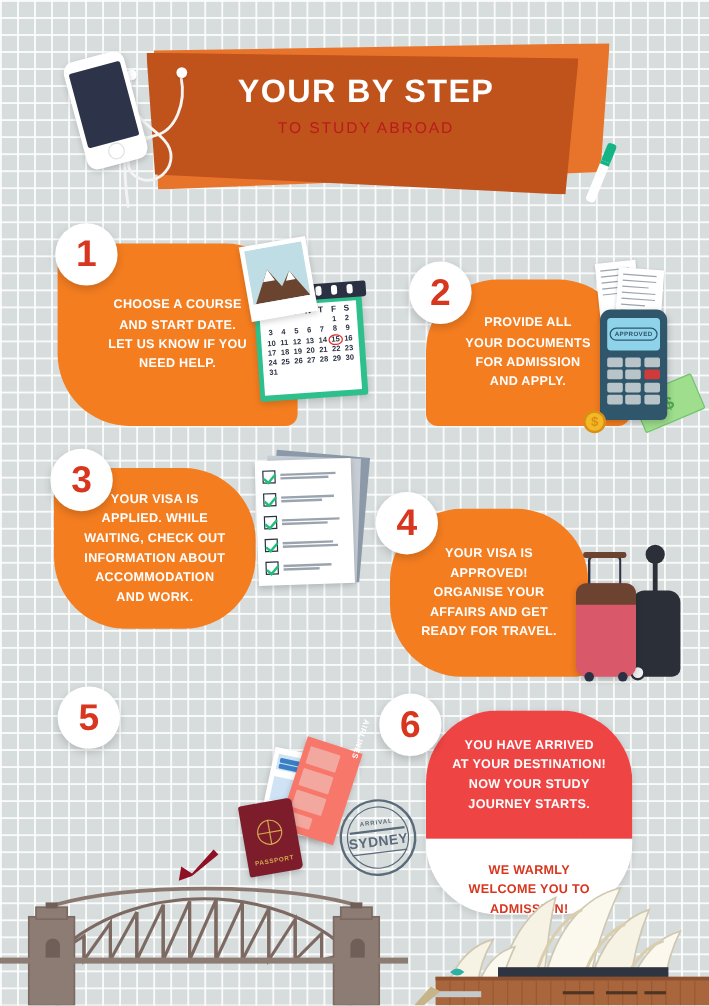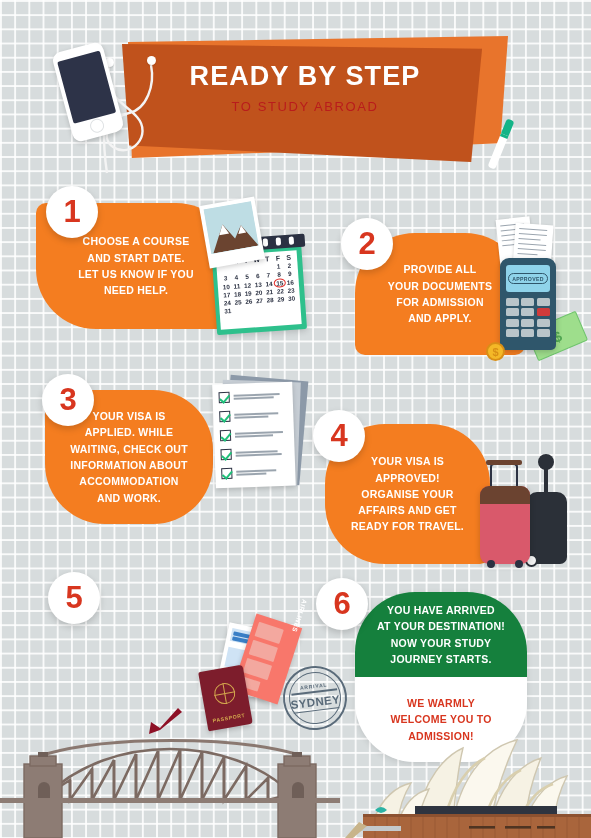--- a/index.html
+++ b/index.html
@@ -198,21 +198,21 @@
 <body>
 
 <div id="stage">
 
   <div class="header-wrap">
 
     <div class="banner-back"></div>
     <div class="banner-front"></div>
 
     <div class="banner-text">
-      <div class="banner-title">READY BY STEP</div>
+      <div class="banner-title">YOUR BY STEP</div>
       <div class="banner-sub">TO STUDY ABROAD</div>
     </div>
 
     <svg style="position:absolute;left:95px;top:55px;width:110px;height:120px;">
       <path d="M14 12 C 6 40, 30 48, 42 62 C 58 80, 36 104, 18 92 C 4 82, 16 62, 34 58 C 52 54, 60 30, 56 10" fill="none" stroke="#f4f4f4" stroke-width="2.4"></path>
       <path d="M14 12 C 10 50, 6 80, 12 118" fill="none" stroke="#f4f4f4" stroke-width="2.4"></path>
     </svg>
     <div class="earbud" style="left:105px;top:58px;"></div>
     <div class="earbud" style="left:147px;top:56px;"></div>
 
@@ -221,21 +221,21 @@
       <div class="phone-home"></div>
     </div>
 
     <div class="pen">
       <div class="pen-body"></div>
       <div class="pen-cap"></div>
       <div class="pen-ring"></div>
     </div>
   </div>
 
-  <div class="card shape-a" style="left:36px;top:203px;width:200px;height:126px;">
+  <div class="card shape-a" style="left:48px;top:203px;width:200px;height:152px;">
     <div class="card-text">CHOOSE A COURSE
 AND START DATE.
 LET US KNOW IF YOU
 NEED HELP.</div>
   </div>
   <div class="num-circle" style="left:46px;top:186px;">
     <span>1</span>
   </div>
 
   <div class="polaroid">
@@ -488,21 +488,21 @@
     <div class="pp-txt">PASSPORT</div>
   </div>
   <div class="stamp">
     <div class="stamp-a">ARRIVAL</div>
     <div class="stamp-bar"></div>
     <div class="stamp-b">SYDNEY</div>
     <div class="stamp-bar"></div>
   </div>
 
   <div style="position:absolute;left:355px;top:592px;width:172px;height:170px;border-radius:60px 60px 60px 60px;overflow:hidden;box-shadow:0 2px 6px rgba(0,0,0,.10);">
-    <div style="height:85px;background:#15803d;display:flex;align-items:center;justify-content:center;">
+    <div style="height:107px;background:#ef4444;display:flex;align-items:center;justify-content:center;">
       <div class="card-text">YOU HAVE ARRIVED
 AT YOUR DESTINATION!
 NOW YOUR STUDY
 JOURNEY STARTS.</div>
     </div>
     <div style="height:85px;background:#ffffff;display:flex;align-items:center;justify-content:center;">
       <div class="card-text card-text-red">WE WARMLY
 WELCOME YOU TO
 ADMISSION!</div>
     </div>

